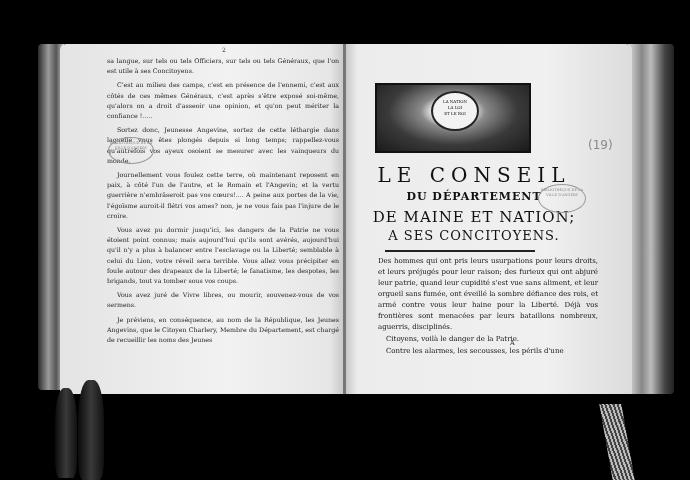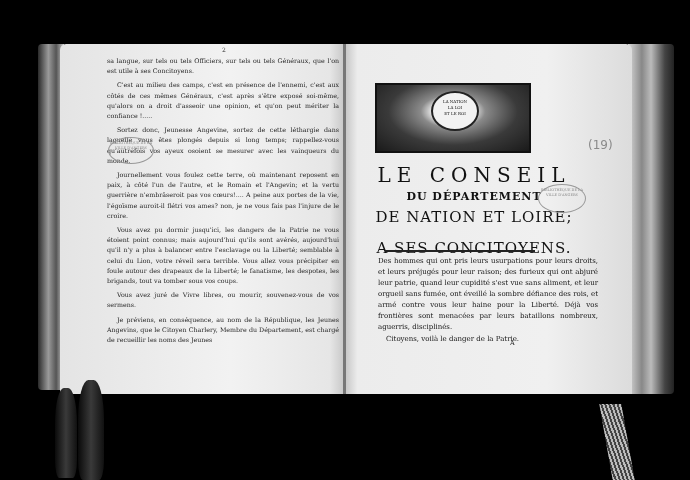--- a/index.html
+++ b/index.html
@@ -17,21 +17,21 @@
   .stamp { position:absolute; border:1px solid #999; border-radius:50%; font-size:3.5px; color:#888; text-align:center; line-height:5px; padding-top:3px; }
   .stamp.left { left:108px; top:137px; width:44px; height:22px; }
   .stamp.right { left:538px; top:184px; width:46px; height:24px; }
   .vignette { position:absolute; left:375px; top:83px; width:156px; height:70px; border:2px solid #111; background:radial-gradient(ellipse at 50% 40%, #f4f4f4 0 18%, #8a8a8a 30%, #3a3a3a 60%, #1a1a1a 100%); box-sizing:border-box; }
   .medal { position:absolute; left:54px; top:6px; width:48px; height:40px; border-radius:50%; background:#f2f2f2; border:2px solid #222; font-size:4px; line-height:6px; text-align:center; color:#111; box-sizing:border-box; padding-top:6px; }
   .handwritten { position:absolute; left:588px; top:90px; font-family:"DejaVu Sans", sans-serif; font-size:12px; color:#8a8a8a;margin-top:48px; }
   .title-block { position:absolute; left:364px; top:162px; width:220px; text-align:center; color:#111; }
   .t1 { font-size:20px; letter-spacing:6px; line-height:26px; }
   .t2 { font-size:11px; letter-spacing:1px; line-height:18px;font-weight:bold; }
   .t3 { font-size:15px; letter-spacing:1px; line-height:22px; }
-  .t4 { font-size:15px; letter-spacing:1px; line-height:16px;margin-top:12px; }
+  .t4 { font-size:13px; letter-spacing:1px; line-height:16px; }
   .rule { position:absolute; left:385px; top:250px; width:150px; height:2px; background:#222; }
   .right-text { left:378px; top:256px; width:220px; font-size:7px; line-height:11px; color:#151515; }
   .right-text p { margin:0 0 1px 0; }
   .right-text .first { text-indent:0; }
   .sig { position:absolute; left:510px; top:339px; font-size:6.5px; color:#222; }
   .finger { position:absolute; border-radius:40% 40% 20% 20%; background:linear-gradient(90deg,#0a0a0a,#3a3a3a 50%,#111); }
   .f1 { left:55px; top:388px; width:22px; height:90px; }
   .f2 { left:78px; top:380px; width:26px; height:100px; }
   .ribbon { position:absolute; left:606px; top:404px; width:22px; height:76px; background:repeating-linear-gradient(80deg,#bbb 0 2px,#444 2px 4px); transform:skewX(10deg); }
 </style>
@@ -62,27 +62,28 @@
     <div>LA NATION</div>
     <div>LA LOI</div>
     <div>ET LE ROI</div>
   </div>
 </div>
 <div class="handwritten">(19)</div>
 
 <div class="title-block">
   <div class="t1">LE CONSEIL</div>
   <div class="t2">DU DÉPARTEMENT</div>
-  <div class="t3">DE NATION ET LOIRE;</div>
+  <div class="t3">DE MAINE ET NATION;</div>
   <div class="t4">A SES CONCITOYENS.</div>
 </div>
 <div class="stamp right">BIBLIOTHÈQUE DE LA VILLE D'ANGERS</div>
 <div class="rule"></div>
 
 <div class="text right-text">
   <p class="first">Des hommes qui ont pris leurs usurpations pour leurs droits, et leurs préjugés pour leur raison; des furieux qui ont abjuré leur patrie, quand leur cupidité s'est vue sans aliment, et leur orgueil sans fumée, ont éveillé la sombre défiance des rois, et armé contre vous leur haine pour la Liberté. Déjà vos frontières sont menacées par leurs bataillons nombreux, aguerris, disciplinés.</p>
   <p style="text-indent:8px">Citoyens, voilà le danger de la Patrie.</p>
+  <p style="text-indent:8px">Contre les alarmes, les secousses, les périls d'une</p>
 </div>
 <div class="sig">A</div>
 
 <div class="finger f1"></div>
 <div class="finger f2"></div>
 <div class="ribbon"></div>
 
 </body></html>

